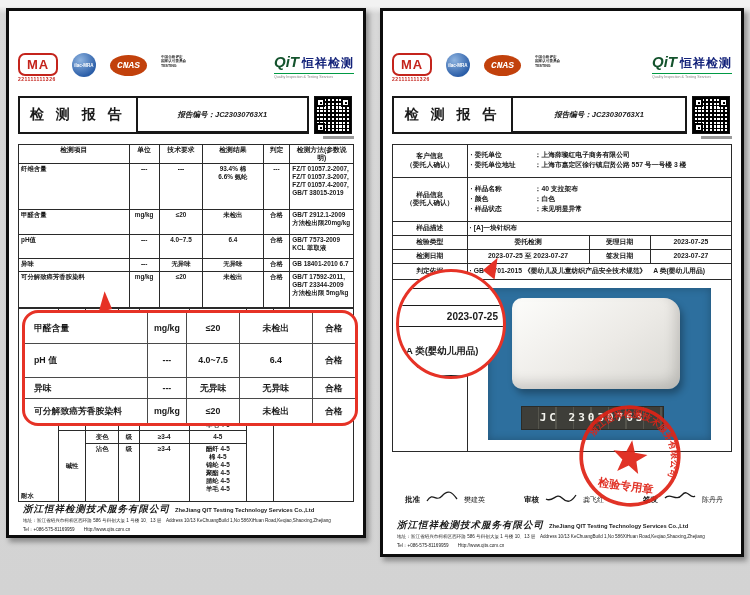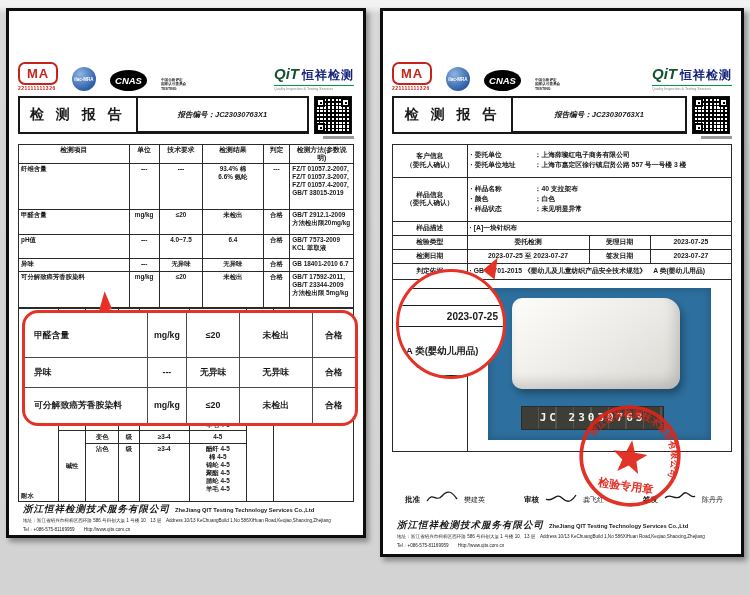--- a/index.html
+++ b/index.html
@@ -3,25 +3,25 @@
 <meta charset="utf-8">
 <style>
 *{margin:0;padding:0;box-sizing:border-box;}
 html,body{width:750px;height:595px;}
 body{background:linear-gradient(#f2f2f2 0 6px,#d8d8d8 14px,#d3d3d3);font-family:"Liberation Sans",sans-serif;position:relative;overflow:hidden;color:#1a1a1a;}
 .page{position:absolute;top:8px;background:#fff;border:3px solid #0d0d0d;box-shadow:3px 4px 5px rgba(0,0,0,.35);}
 #page-left{left:6px;width:360px;height:530px;}
 #page-right{left:380px;width:364px;height:549px;}
 .inner{position:relative;width:100%;height:100%;padding:42px 9px 0 9px;}
 
-.logo-row{display:flex;align-items:flex-end;gap:14px;height:38px;}
+.logo-row{display:flex;align-items:flex-start;gap:14px;height:38px;}
 .ma-frame{width:40px;height:23px;border:2.5px solid #c4241c;border-radius:7px;color:#c4241c;display:flex;align-items:center;justify-content:center;font-weight:bold;font-size:13px;letter-spacing:1px;}
 .ma-no{color:#c4241c;font-size:5px;font-weight:bold;letter-spacing:.5px;}
 .ilac{width:24px;height:24px;border-radius:50%;background:radial-gradient(circle at 35% 30%,#8fb4e0,#2b5ea8 72%);color:#fff;font-size:4.5px;display:flex;align-items:center;justify-content:center;font-weight:bold;text-align:center;}
-.cnas{width:37px;height:21px;background:#000000;border-radius:50%;color:#fff;font-style:italic;font-weight:bold;font-size:9.5px;display:flex;align-items:center;justify-content:center;margin-top:2px;}
+.cnas{width:37px;height:21px;background:#c2410c;border-radius:50%;color:#fff;font-style:italic;font-weight:bold;font-size:9.5px;display:flex;align-items:center;justify-content:center;margin-top:2px;font-family:Liberation Mono, monospace;}
 .cnas-cap{font-size:3.6px;line-height:1.25;color:#222;font-weight:bold;white-space:pre-line;margin-top:2px;}
 .qit{margin-left:auto;text-align:left;}
 .qit-row{display:flex;align-items:baseline;gap:3px;}
 .qit-en{color:#14532d;font-size:15px;font-weight:bold;font-style:italic;}
 .qit-cn{color:#13227a;font-size:12px;font-weight:bold;letter-spacing:1px;}
 .qit-tag{font-size:3.6px;color:#8a6;border-top:1.5px solid #009a44;margin-top:1px;padding-top:1px;color:#888;}
 
 .title-row{display:flex;gap:5px;margin-top:5px;align-items:flex-start;}
 .title-box{flex:1;border:2px solid #181818;display:flex;height:38px;background:#fff;}
 .title-left{width:41%;border-right:2px solid #181818;display:flex;align-items:center;justify-content:center;font-weight:bold;font-size:14px;letter-spacing:4px;}
@@ -273,20 +273,27 @@
               <col style="width:13%">
             </colgroup>
         <tbody>
               <tr class="co1">
           <td>甲醛含量</td>
           <td>mg/kg</td>
           <td>≤20</td>
           <td>未检出</td>
           <td>合格</td>
         </tr>
+        <tr class="co2">
+          <td>pH 值</td>
+          <td>---</td>
+          <td>4.0~7.5</td>
+          <td>6.4</td>
+          <td>合格</td>
+        </tr>
         <tr class="co3">
           <td>异味</td>
           <td>---</td>
           <td>无异味</td>
           <td>无异味</td>
           <td>合格</td>
         </tr>
         <tr class="co4">
           <td>可分解致癌芳香胺染料</td>
           <td>mg/kg</td>

